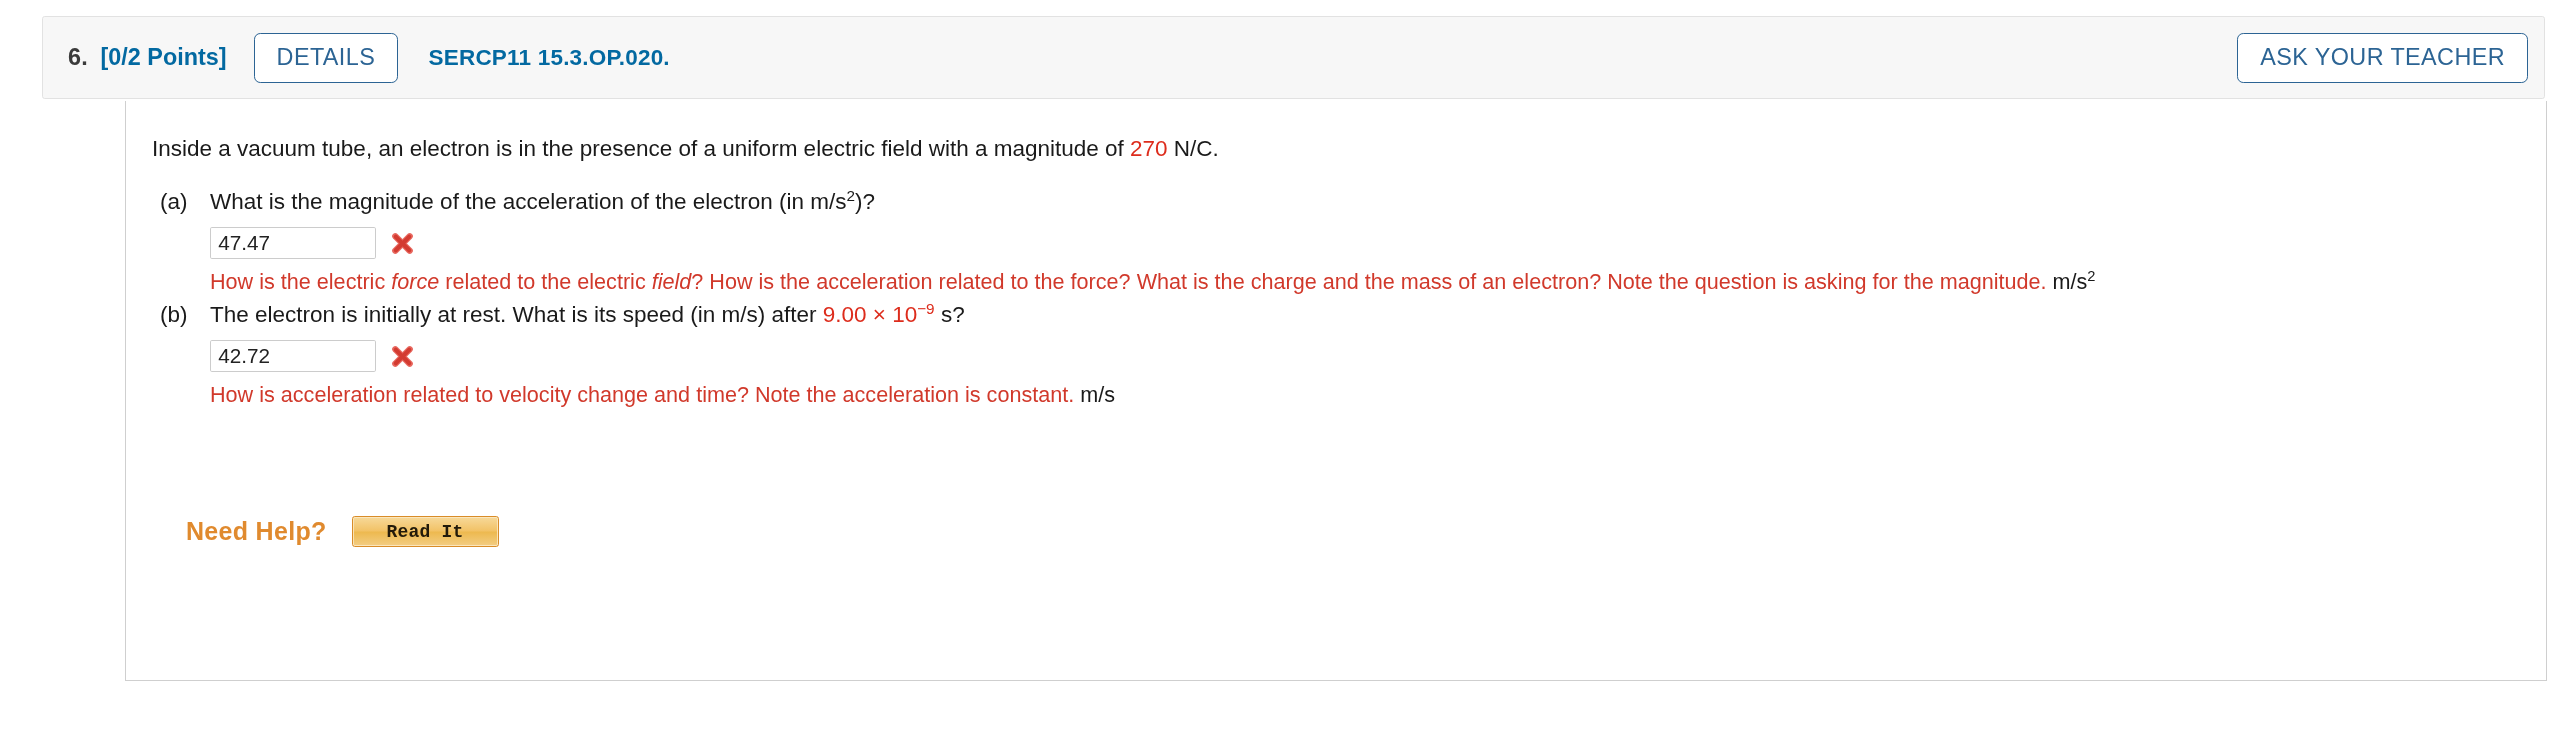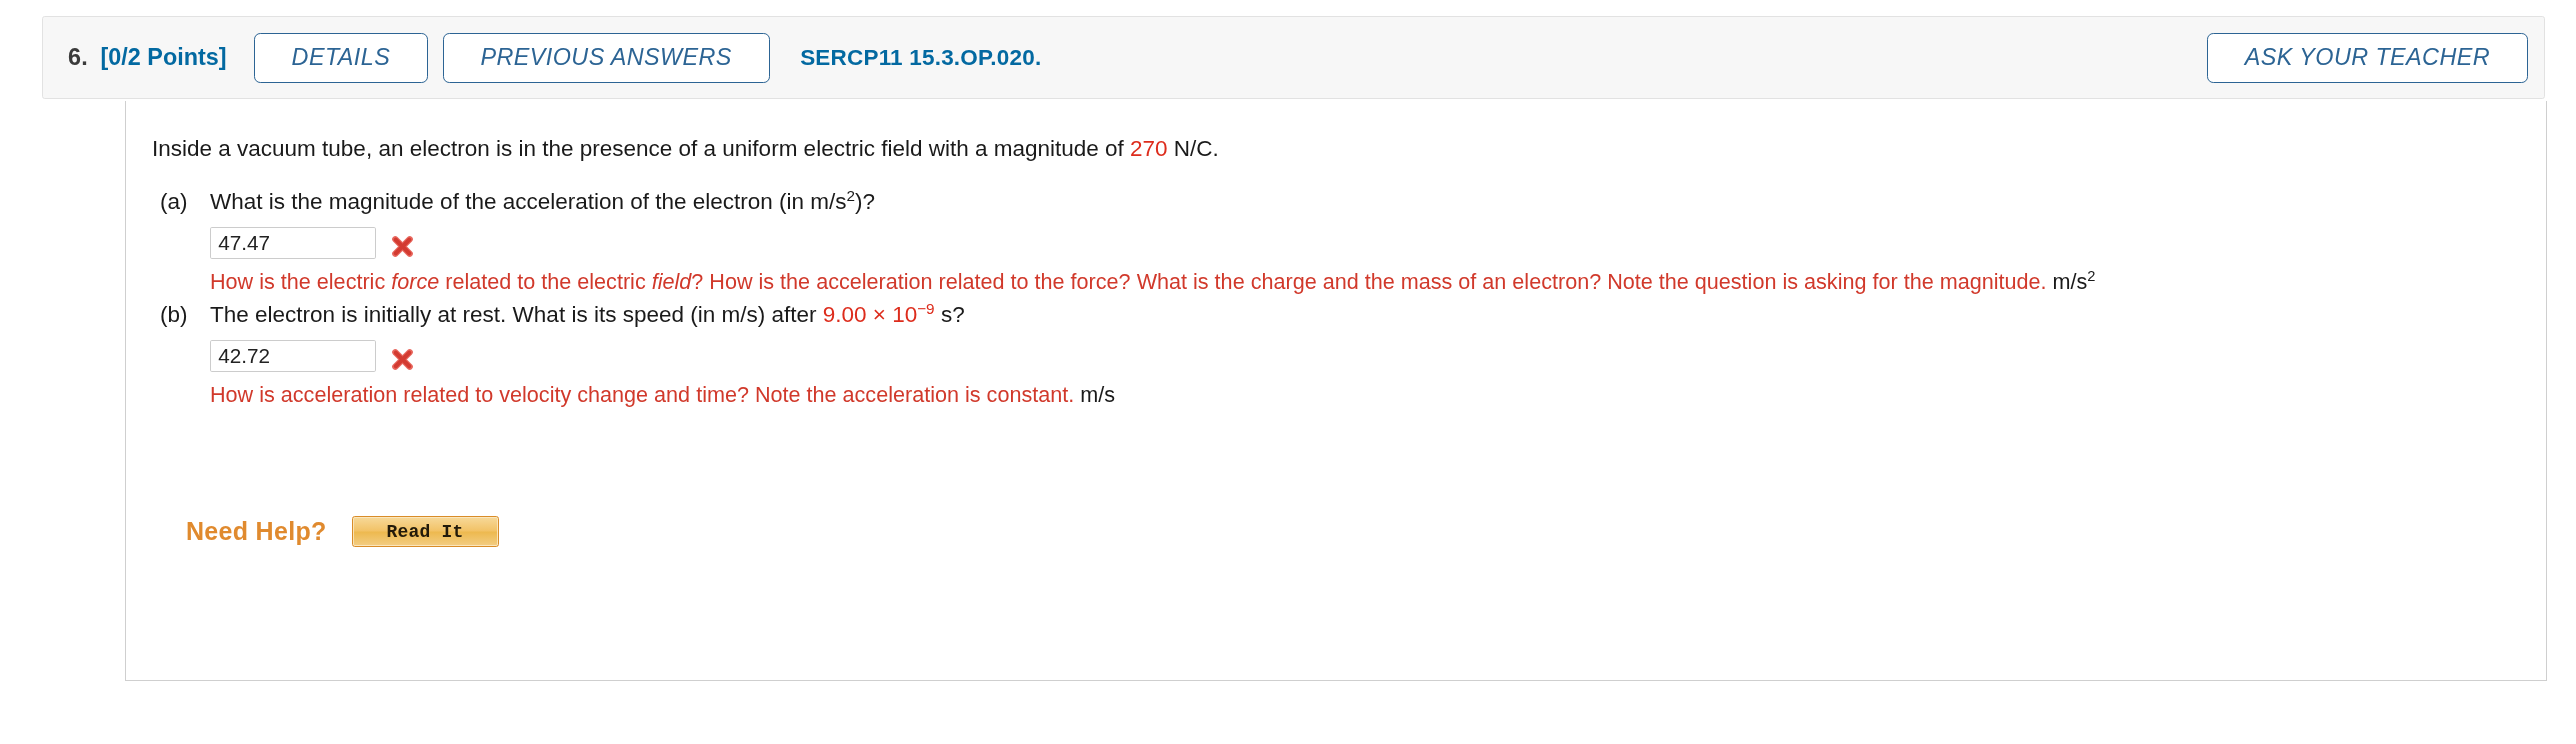--- a/index.html
+++ b/index.html
@@ -51,34 +51,33 @@
     color: #0369a1;
     white-space: nowrap;
     margin-right: 27px;
   }
 
   .hbtn {
     display: inline-flex;
     align-items: center;
     justify-content: center;
     height: 50px;
-    padding: 0 37px;
+    padding: 0 22px;
     margin-right: 14.4px;
     box-sizing: border-box;
     border: 1.8px solid #2c6494;
     border-radius: 6.3px;
     background: #ffffff;
     color: #2c6494;
     font-size: 23.4px;
     font-weight: normal;
     letter-spacing: 0.4px;
     white-space: nowrap;
     cursor: pointer;
     font-family: "Liberation Sans", sans-serif;
-    font-style: italic;
   }
 
   .qcode {
     font-size: 22.5px;
     font-weight: bold;
     color: #0369a1;
     white-space: nowrap;
     margin-left: 16px;
     letter-spacing: 0.2px;
   }
@@ -140,21 +139,21 @@
     font-size: 0.68em;
     vertical-align: super;
     line-height: 0;
   }
 
   .answer-row {
     position: absolute;
     left: 50px;
     top: 38px;
     display: flex;
-    align-items: flex-end;
+    align-items: center;
   }
 
   .ans-input {
     width: 166px;
     height: 32px;
     box-sizing: border-box;
     border: 0.9px solid #cccccc;
     border-radius: 1.8px;
     background: #ffffff;
     font-family: "Liberation Sans", sans-serif;
@@ -222,21 +221,20 @@
 </head>
 <body>
 
 <div class="page">
 
   <div class="qheader">
     <span class="qnum">6.</span>
     <span class="qpoints">[0/2 Points]</span>
 
     <button class="hbtn">DETAILS</button>
-    <button class="hbtn">PREVIOUS ANSWERS</button>
 
     <span class="qcode">SERCP11 15.3.OP.020.</span>
 
     <span class="spacer"></span>
 
     <button class="hbtn right">ASK YOUR TEACHER</button>
   </div>
 
   <div class="qbody">
 

